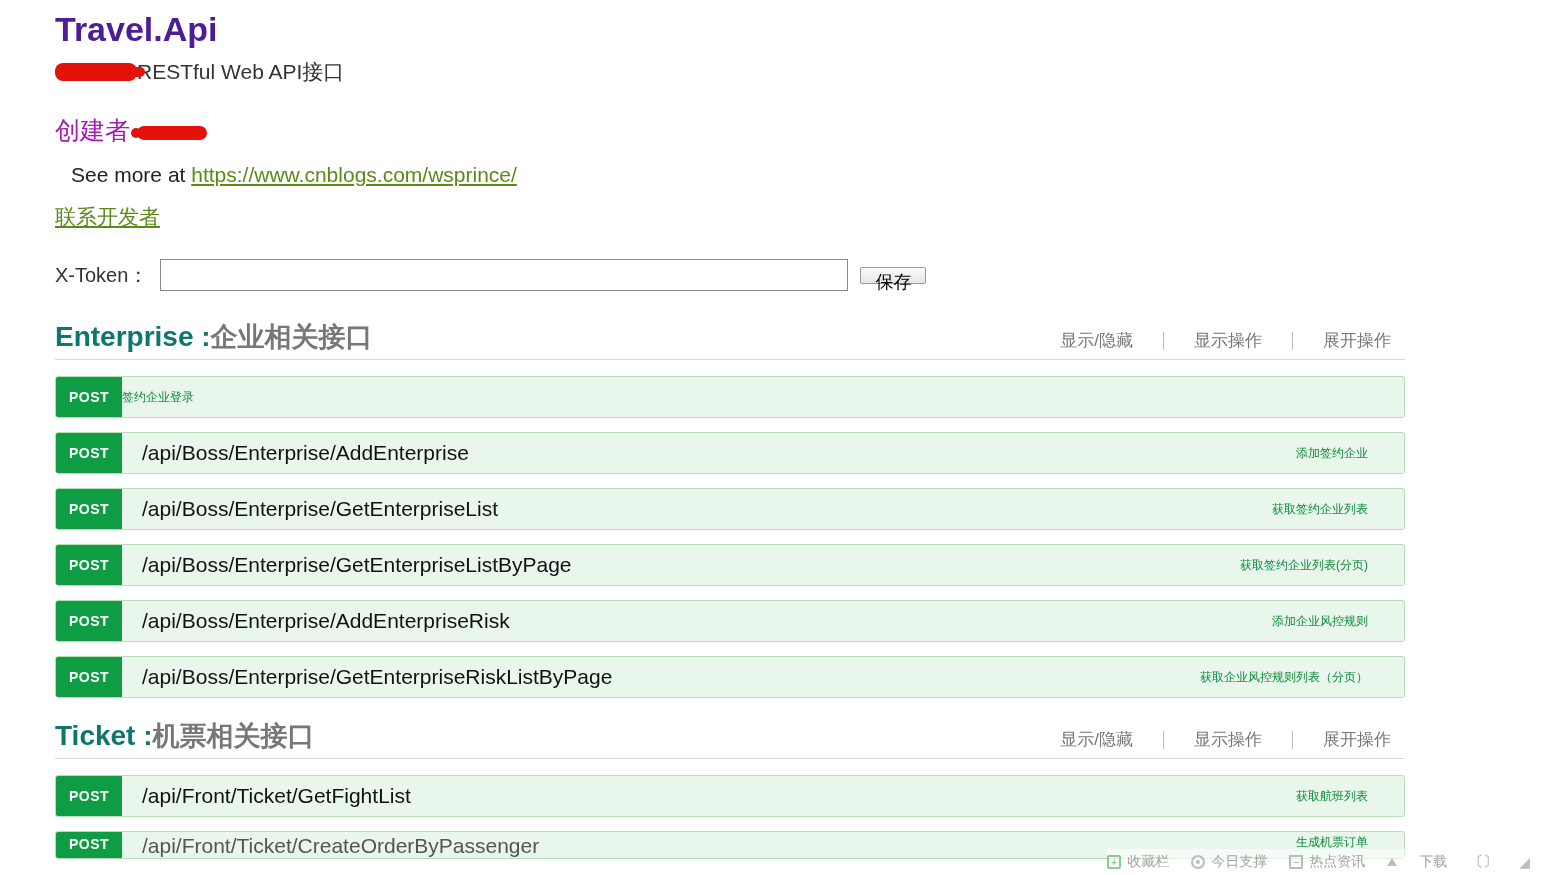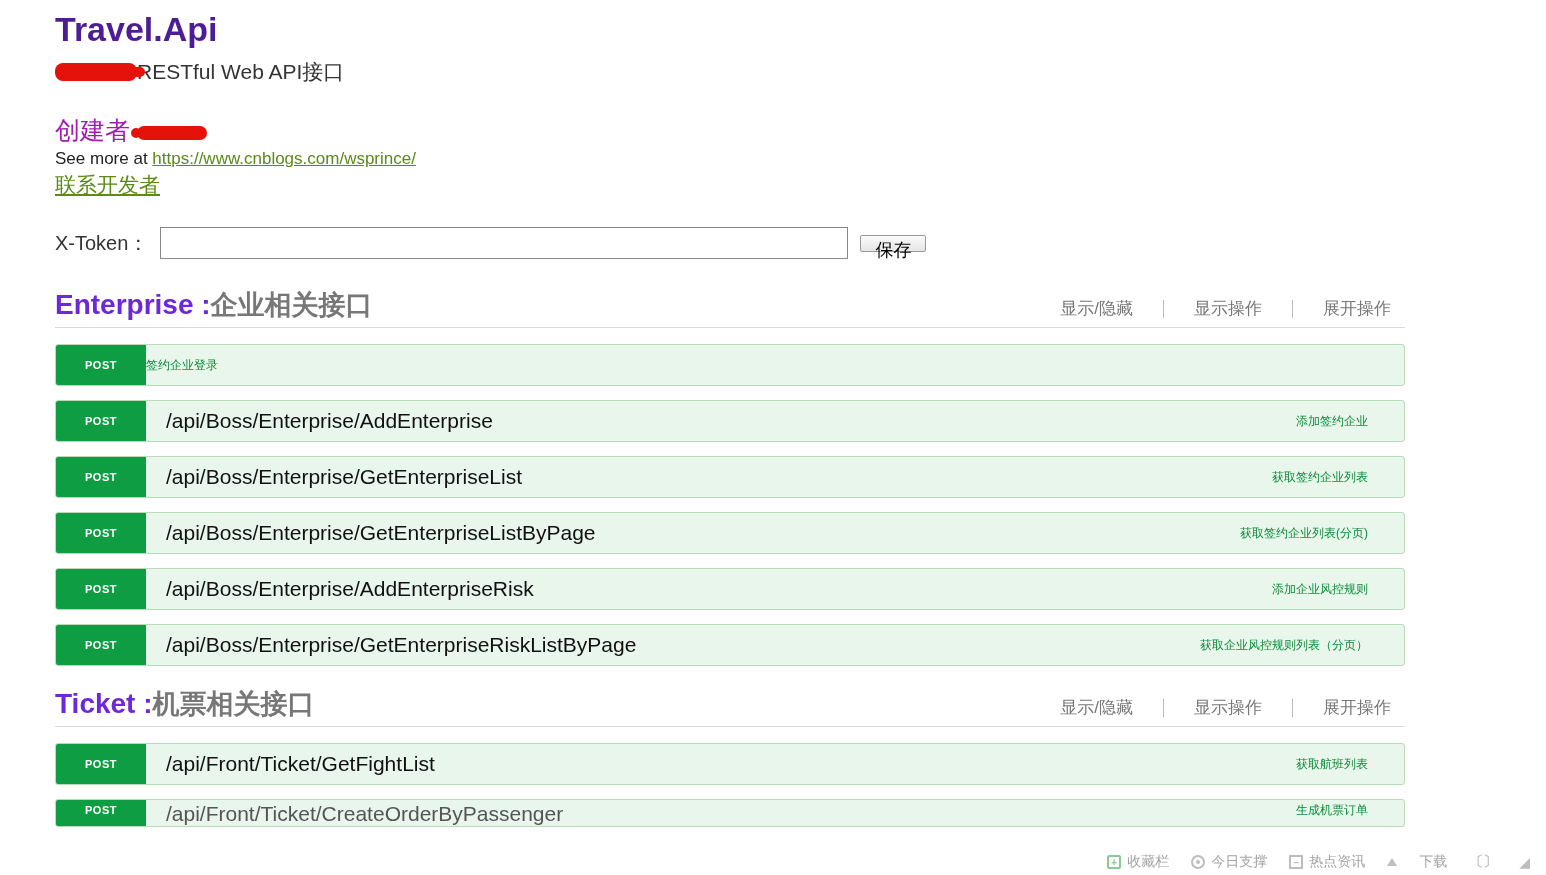--- a/index.html
+++ b/index.html
@@ -60,23 +60,23 @@
   }
   .creator-line .redact2::before {
     content: "";
     position: absolute;
     left: -6px; top: 2px;
     width: 10px; height: 10px;
     background: #e4120a;
     border-radius: 6px;
   }
   .seemore {
-    font-size: 17px;
+    font-size: 21px;
     color: #222;
-    margin: 0;
+    margin: 16px;
   }
   a.link {
     color: #5a8a17;
     text-decoration: underline;
   }
   .contact {
     font-size: 21px;
     margin: 2px 0 28px 0;
   }
   .token-row {
@@ -106,21 +106,21 @@
     display: flex;
     align-items: baseline;
     border-bottom: 1px solid #d9d9d9;
     padding-bottom: 4px;
     margin-bottom: 16px;
     width: 1350px;
   }
   .section-head .sec-name {
     font-size: 28px;
     font-weight: 700;
-    color: #6d28d9;
+    color: #0f766e;
   }
   .section-head .sec-desc {
     font-size: 27px;
     font-weight: 700;
     color: #777;
   }
   .section-head .sec-actions {
     margin-left: auto;
     display: flex;
     align-items: center;
@@ -146,25 +146,25 @@
     background: #e8f6ec;
     border-radius: 3px;
     margin-bottom: 14px;
     overflow: hidden;
   }
   .op-row.cut {
     height: 28px;
     margin-bottom: 0;
   }
   .method {
-    width: 90px;
+    width: 66px;
     background: #0f9d43;
     color: #fff;
     font-weight: 600;
-    font-size: 11px;
+    font-size: 14px;
     display: flex;
     align-items: center;
     justify-content: center;
     letter-spacing: 0.5px;
   }
   .op-row.cut .method {
     align-items: flex-start;
     padding-top: 4px;
   }
   .path {

